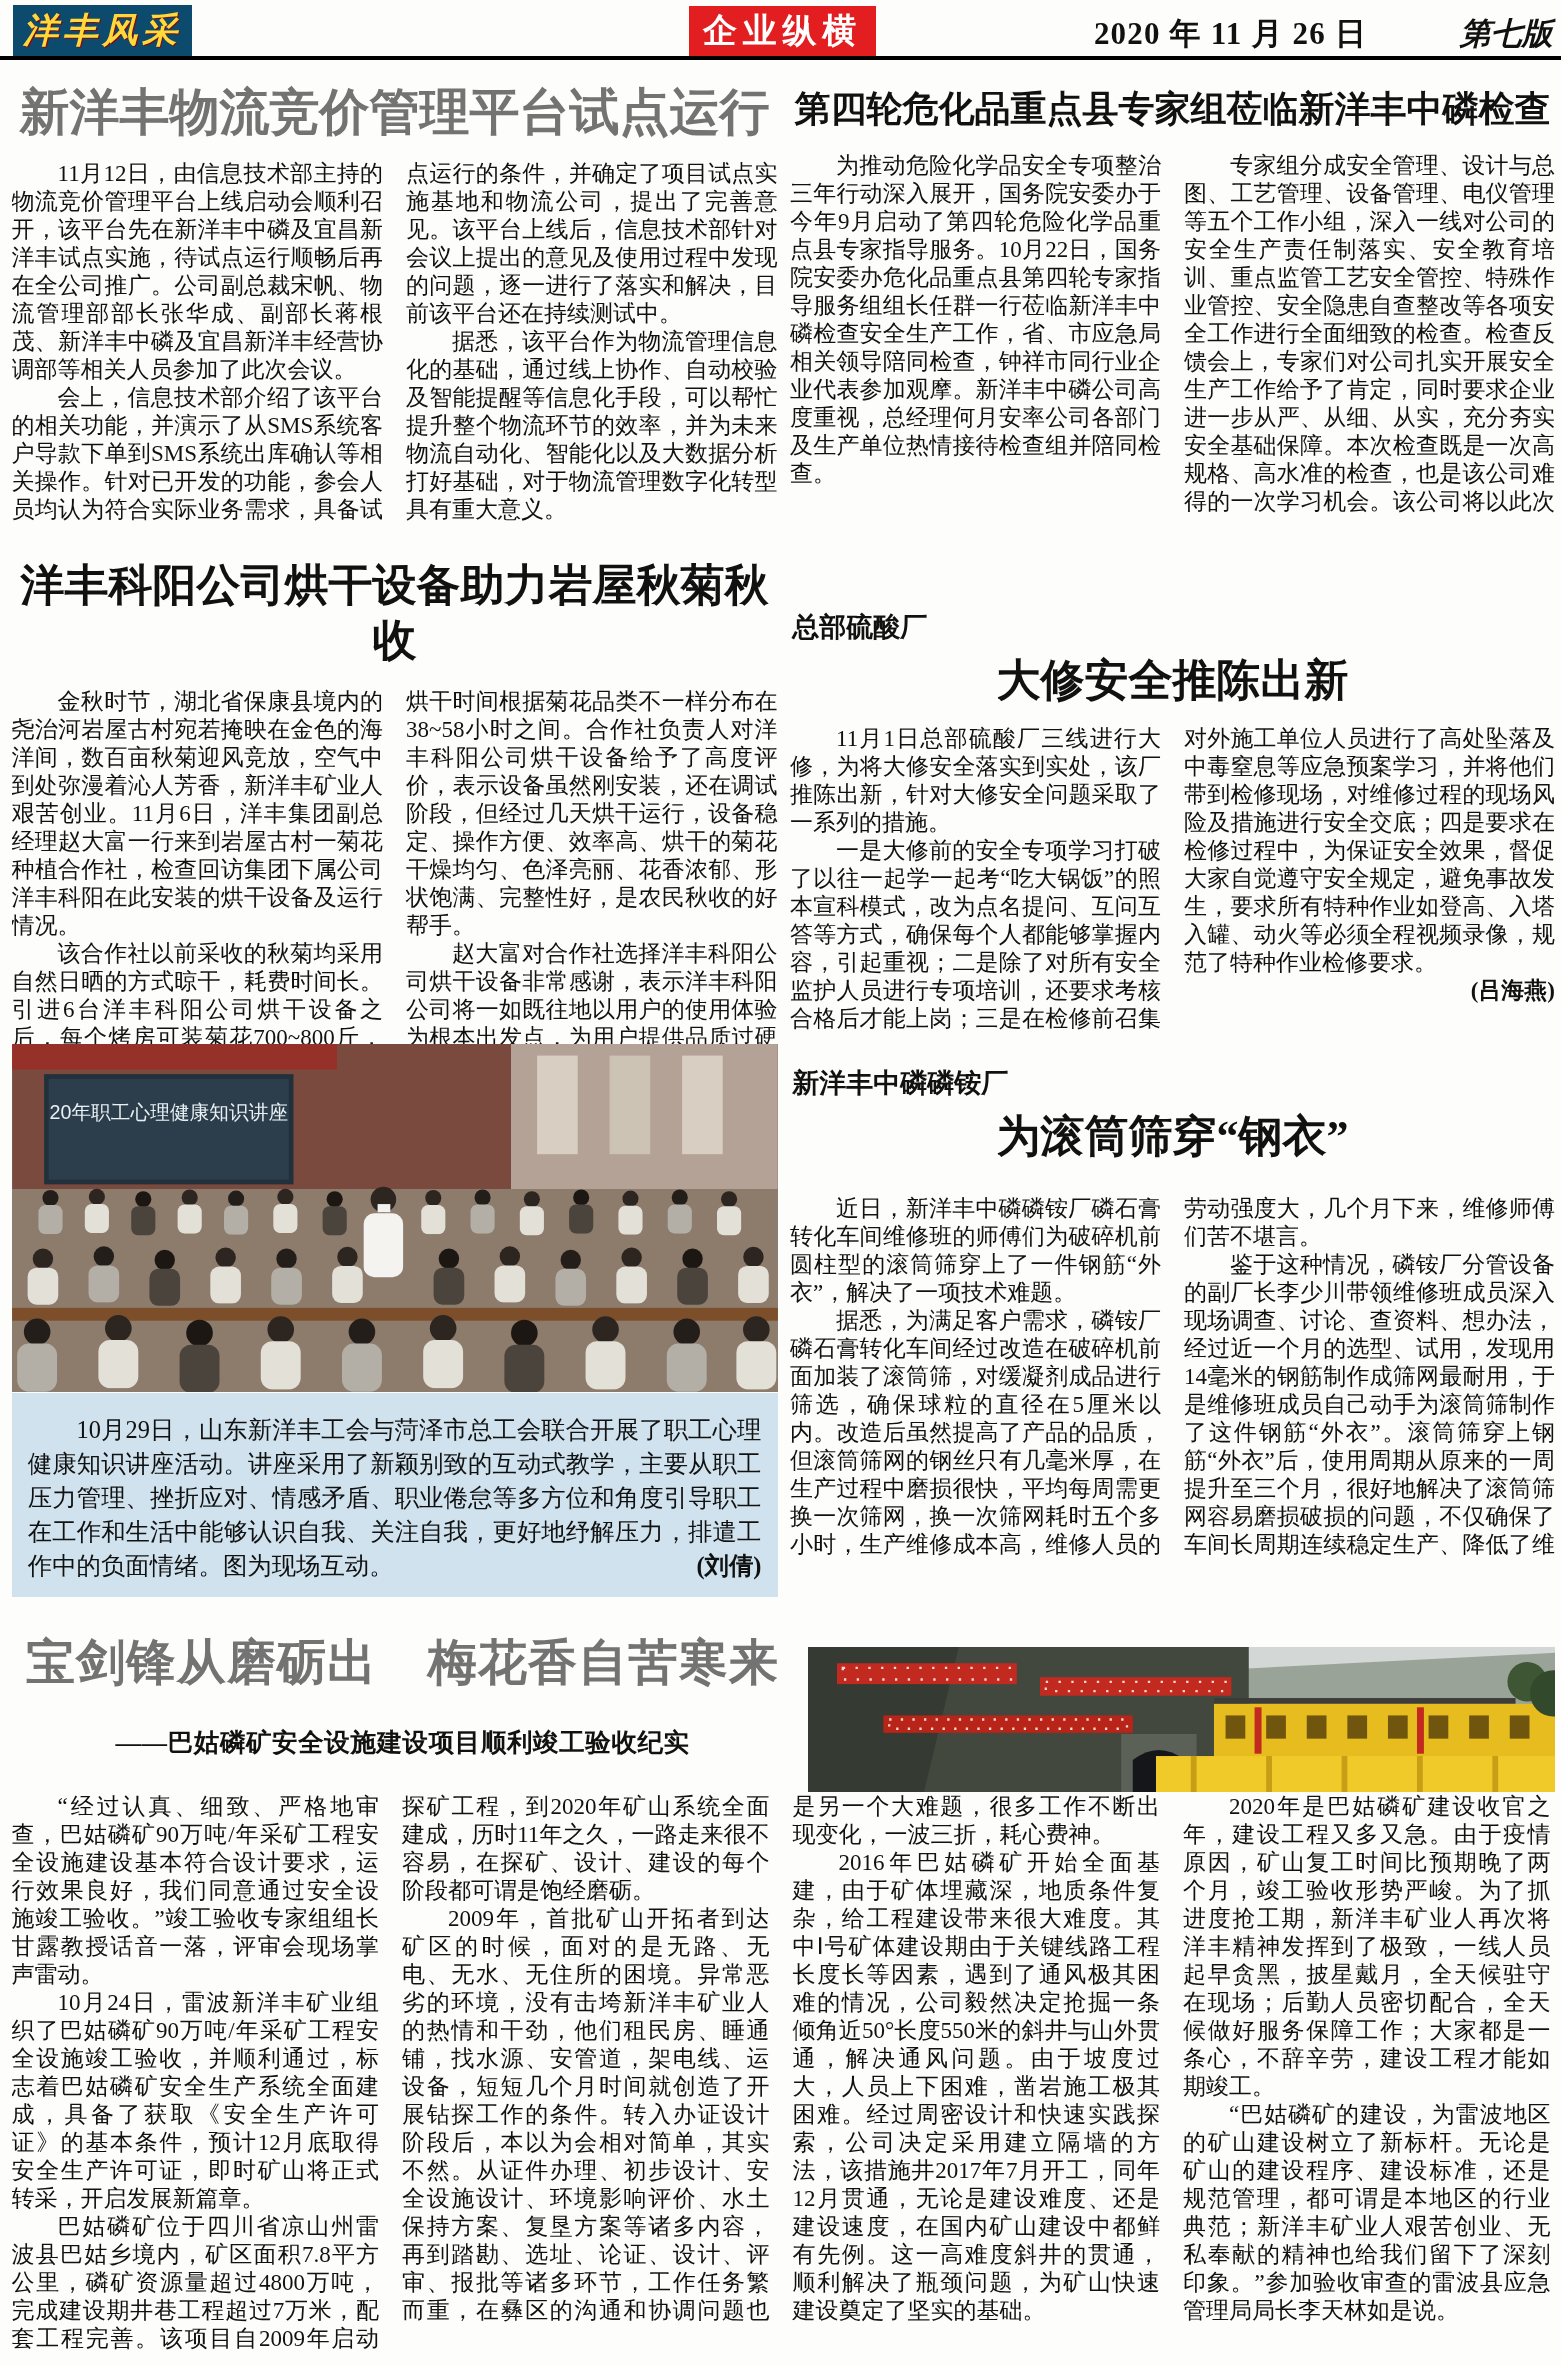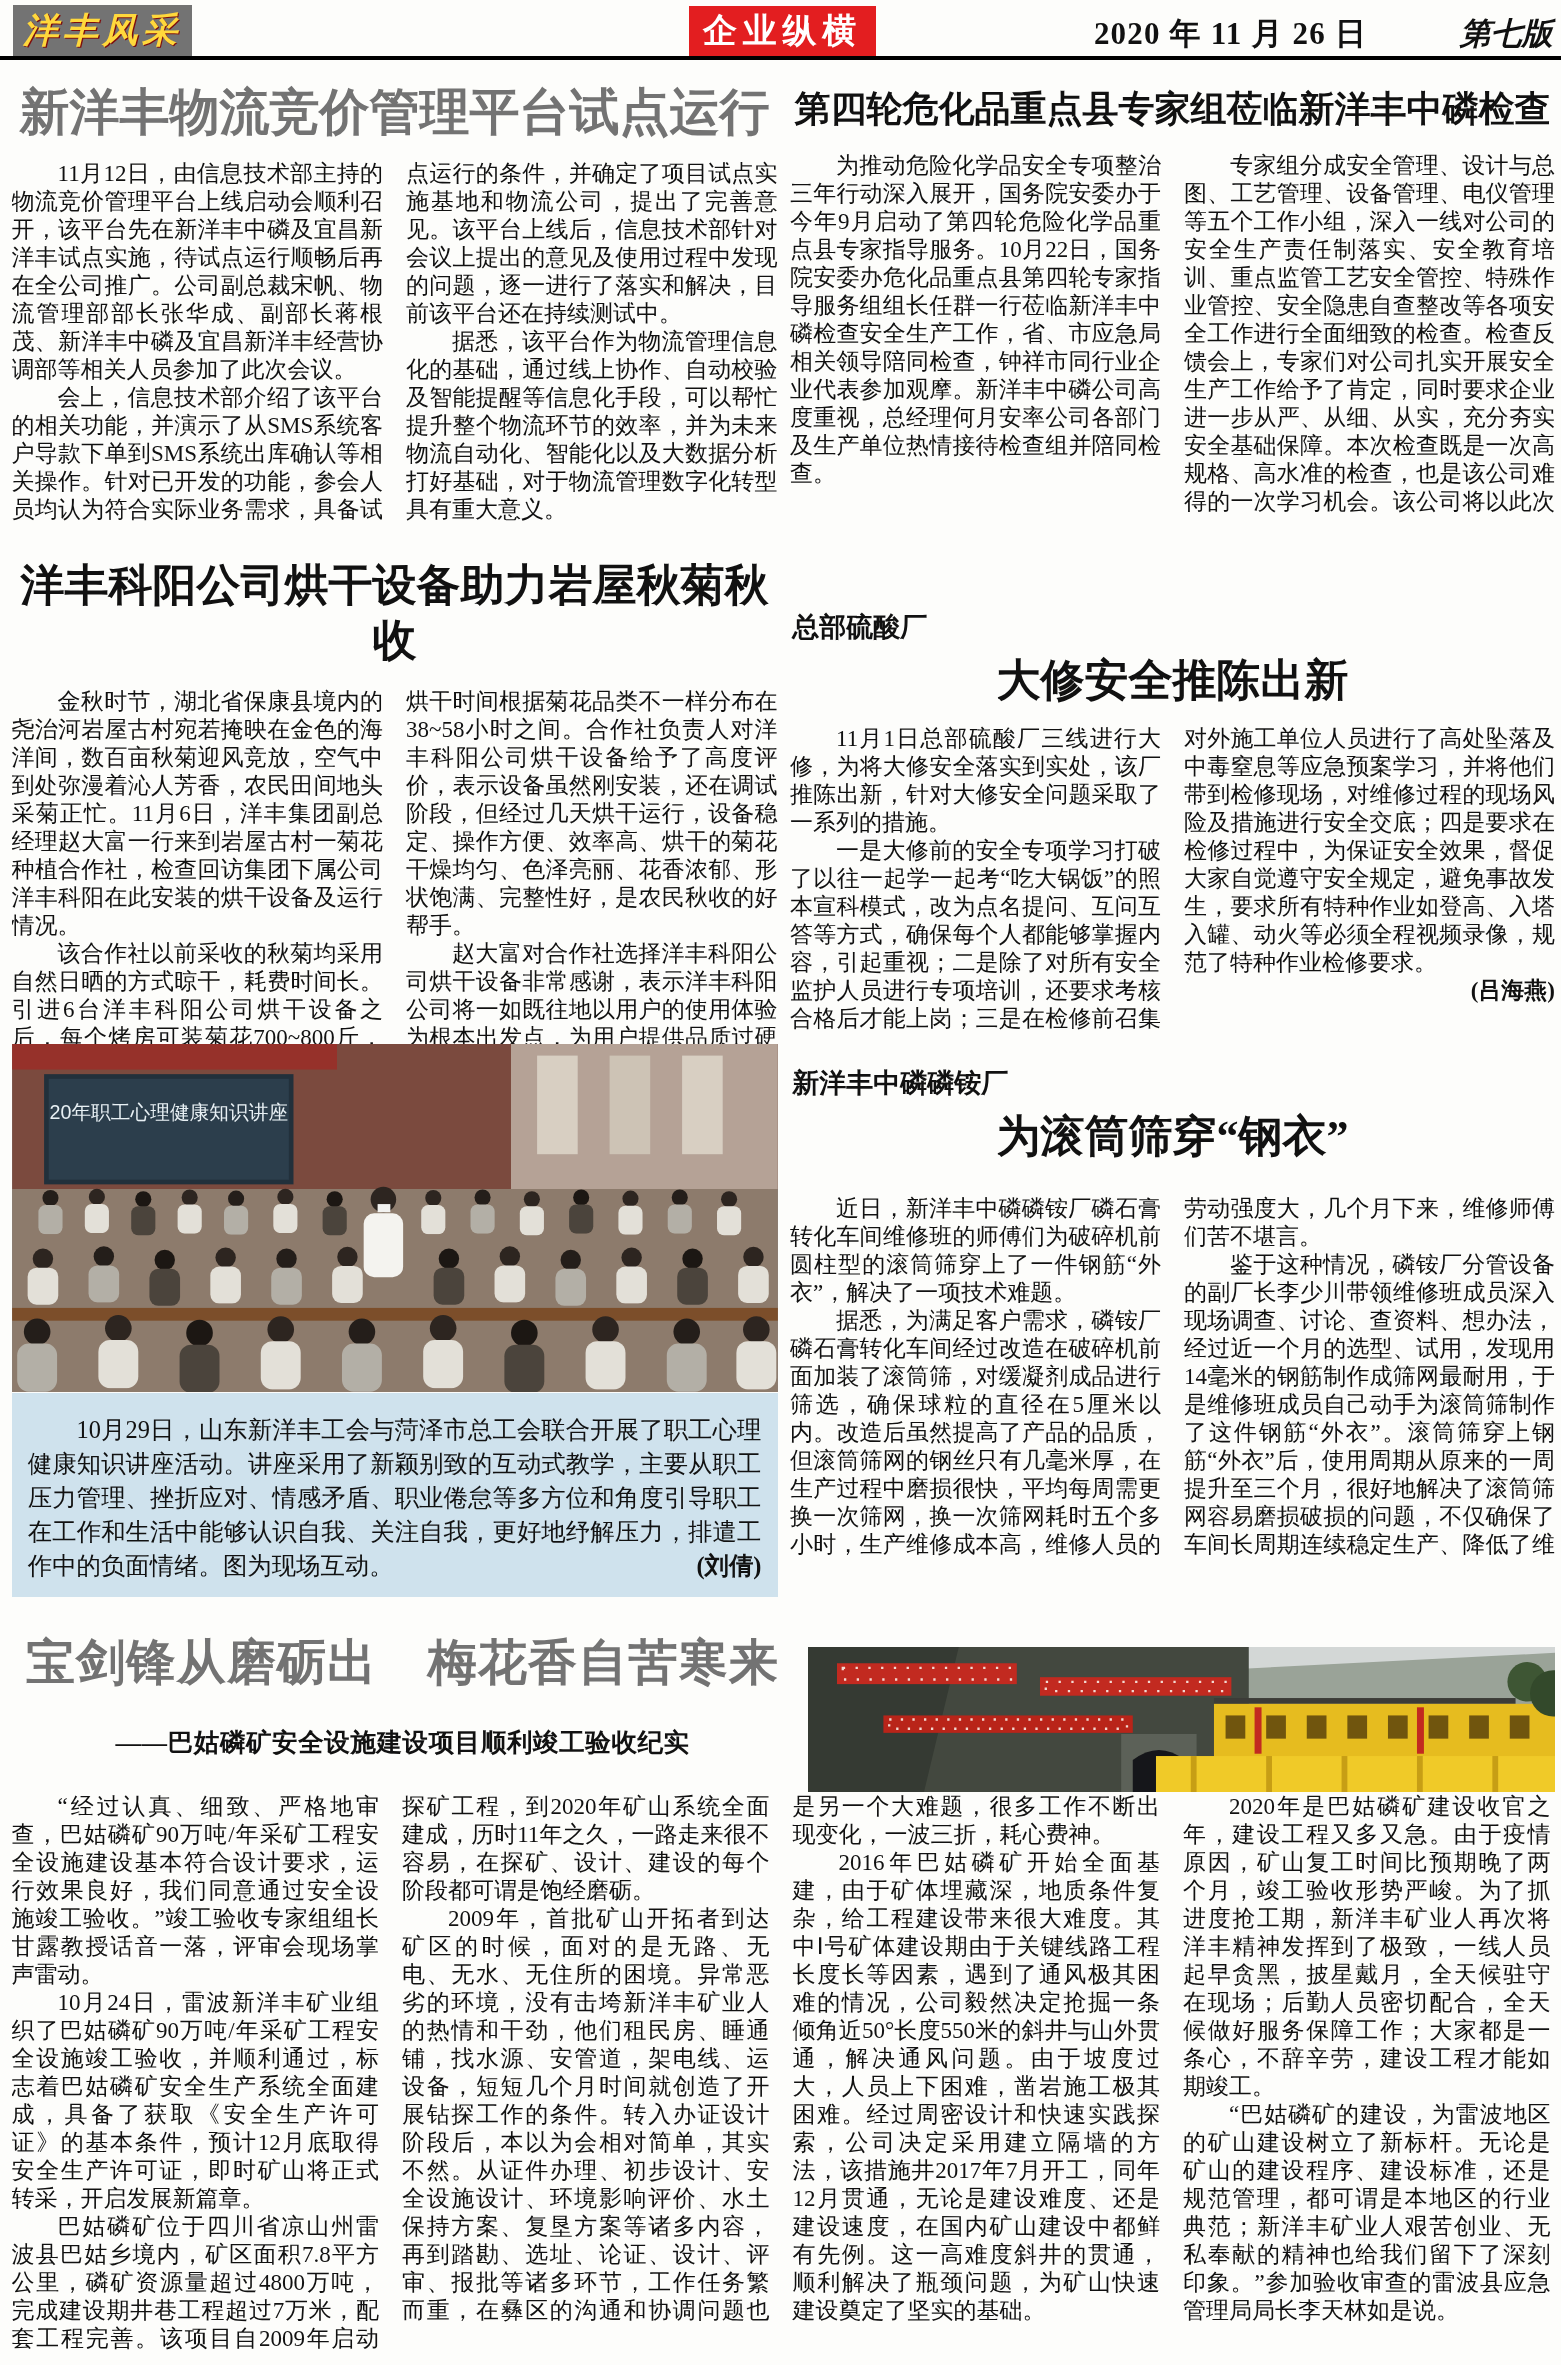--- a/index.html
+++ b/index.html
@@ -1,19 +1,19 @@
 <!DOCTYPE html>
 <html style="font-size:9.3px"><head>
 <meta charset="utf-8">
 <style>
   html,body{margin:0;padding:0;background:#e9e9e9;}
   .page{position:relative;width:1562px;height:2366px;background:#fdfdfb;overflow:hidden;
         font-family:"Liberation Serif", serif;color:#111;}
   
-  .logo-box{position:absolute;left:12.8px;top:4.6px;width:179px;height:51px;background:#737373;
+  .logo-box{position:absolute;left:12.8px;top:4.6px;width:179px;height:51px;background:#0c4a6e;
             display:flex;align-items:center;justify-content:center;}
   .logo-text{font-family:"Liberation Serif", serif;font-weight:bold;font-style:italic;
              font-size:35px;color:#ffd83c;letter-spacing:4.6px;text-shadow:1.2px 1.2px 0 #7e0d0d;}
   .section-badge{position:absolute;left:689px;top:5.8px;width:187px;height:50px;background:#e31e20;
                  display:flex;align-items:center;justify-content:center;}
   .section-badge span{font-family:"Liberation Sans", sans-serif;font-weight:bold;font-size:34px;
                       color:#fff;letter-spacing:5.8px;text-align:center;}
   .issue-date{position:absolute;left:1010px;top:12.8px;width:441px;text-align:center;
               font-weight:bold;font-size:31px;letter-spacing:1.2px;}
   .edition{position:absolute;right:9.3px;top:12.8px;font-weight:bold;font-size:31px;font-style:italic;}
@@ -89,21 +89,21 @@
     <h1>第四轮危化品重点县专家组莅临新洋丰中磷检查</h1>
     <div class="body cols2">
       <p class="para">为推动危险化学品安全专项整治三年行动深入展开，国务院安委办于今年9月启动了第四轮危险化学品重点县专家指导服务。10月22日，国务院安委办危化品重点县第四轮专家指导服务组组长任群一行莅临新洋丰中磷检查安全生产工作，省、市应急局相关领导陪同检查，钟祥市同行业企业代表参加观摩。新洋丰中磷公司高度重视，总经理何月安率公司各部门及生产单位热情接待检查组并陪同检查。</p>
         <p class="para">专家组分成安全管理、设计与总图、工艺管理、设备管理、电仪管理等五个工作小组，深入一线对公司的安全生产责任制落实、安全教育培训、重点监管工艺安全管控、特殊作业管控、安全隐患自查整改等各项安全工作进行全面细致的检查。检查反馈会上，专家们对公司扎实开展安全生产工作给予了肯定，同时要求企业进一步从严、从细、从实，充分夯实安全基础保障。本次检查既是一次高规格、高水准的检查，也是该公司难得的一次学习机会。该公司将以此次检查为契机，进一步强化安全工作抓手，推进安全工作再上新台阶。</p>
     </div>
   </article>
 
   <article class="article" id="a3">
     <h1>洋丰科阳公司烘干设备助力岩屋秋菊秋收</h1>
     <div class="body cols2">
-      <p class="para">金秋时节，湖北省保康县境内的尧治河岩屋古村宛若掩映在金色的海洋间，数百亩秋菊迎风竞放，空气中到处弥漫着沁人芳香，农民田间地头采菊正忙。11月6日，洋丰集团副总经理赵大富一行来到岩屋古村一菊花种植合作社，检查回访集团下属公司洋丰科阳在此安装的烘干设备及运行情况。</p>
+      <p class="para">金秋时节，湖北省保康县境内的尧治河岩屋古村宛若掩映在金色的海洋间，数百亩秋菊迎风竞放，空气中到处弥漫着沁人芳香，新洋丰矿业人艰苦创业。11月6日，洋丰集团副总经理赵大富一行来到岩屋古村一菊花种植合作社，检查回访集团下属公司洋丰科阳在此安装的烘干设备及运行情况。</p>
         <p class="para">该合作社以前采收的秋菊均采用自然日晒的方式晾干，耗费时间长。引进6台洋丰科阳公司烘干设备之后，每个烤房可装菊花700~800斤，烘干时间根据菊花品类不一样分布在38~58小时之间。合作社负责人对洋丰科阳公司烘干设备给予了高度评价，表示设备虽然刚安装，还在调试阶段，但经过几天烘干运行，设备稳定、操作方便、效率高、烘干的菊花干燥均匀、色泽亮丽、花香浓郁、形状饱满、完整性好，是农民秋收的好帮手。</p>
         <p class="para">赵大富对合作社选择洋丰科阳公司烘干设备非常感谢，表示洋丰科阳公司将一如既往地以用户的使用体验为根本出发点，为用户提供品质过硬的产品、先进的烘干工艺和完善的售后服务。</p>
     </div>
   </article>
 
   <article class="article" id="a4">
     <div class="kicker">总部硫酸厂</div>
     <h1>大修安全推陈出新</h1>
     <div class="body cols2">
       <p class="para">11月1日总部硫酸厂三线进行大修，为将大修安全落实到实处，该厂推陈出新，针对大修安全问题采取了一系列的措施。</p>

